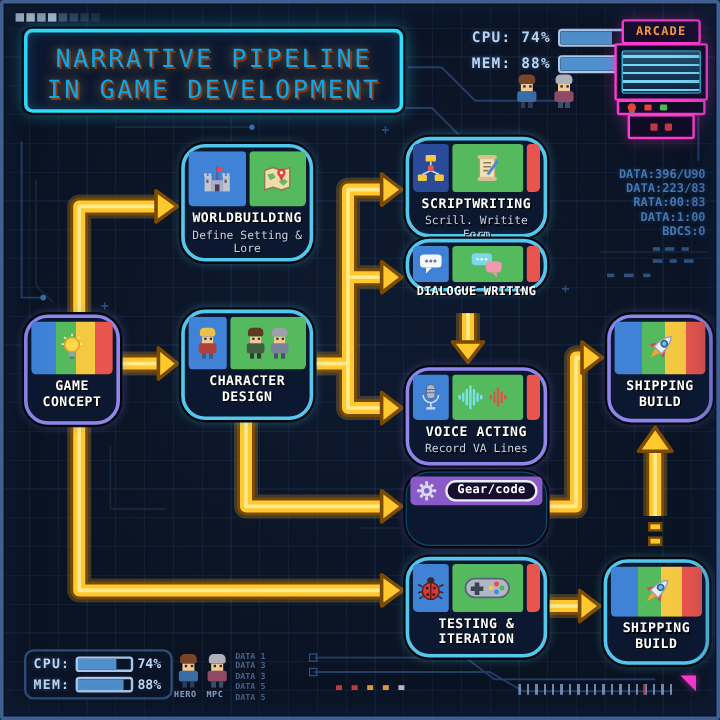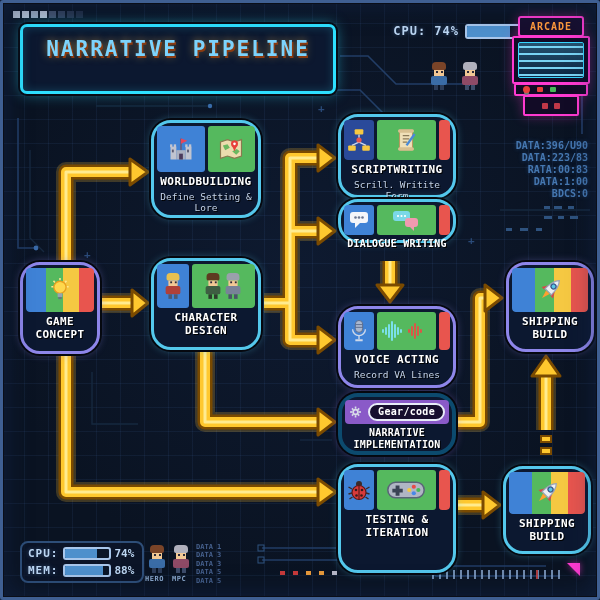--- a/index.html
+++ b/index.html
@@ -24,21 +24,21 @@
   .a-fill{stroke:#ffc82e;stroke-width:10;fill:none;stroke-linejoin:round}
   .a-hi{stroke:#ffeb8f;stroke-width:3;fill:none;stroke-linejoin:round}
   .head{fill:#ffc82e;stroke:#7a4a00;stroke-width:3;stroke-linejoin:round}
   .dash{fill:#ffc82e;stroke:#7a4a00;stroke-width:2}
 
   
   .title-banner{position:absolute;left:20px;top:24px;width:316px;height:70px;z-index:5;
     background:#0c1830;border:3px solid #2ee0ff;border-radius:7px;text-align:center;
     box-shadow:0 0 0 2px #070b14,0 0 14px rgba(46,224,255,.5),inset 0 0 10px rgba(46,224,255,.22);
     padding-top:9px;box-sizing:border-box;}
-  .title-line{font-weight:bold;font-size:21px;line-height:26px;letter-spacing:2px;color:#7dd3fc;
+  .title-line{font-weight:normal;font-size:21px;line-height:26px;letter-spacing:2px;color:#0ea5e9;
     text-shadow:1.5px 1.5px 0 #8a3a10,0 0 9px rgba(255,200,80,.55);white-space:nowrap;}
 
   
   .pxrow{position:absolute;z-index:4;display:flex;gap:2px}
   .pxrow i{width:7px;height:7px;display:block}
 
   
   .hud-top{position:absolute;left:352px;top:22px;z-index:5;margin-left:37px;}
   .hud-row{display:flex;align-items:center;gap:6px;height:18px;margin-bottom:4px;justify-content:flex-end;width:138px}
   .hud-label{font-weight:bold;font-size:12px;color:#bcd6f2;letter-spacing:1px;text-shadow:0 0 4px rgba(120,180,255,.4)}
@@ -66,21 +66,21 @@
   
   .readout{position:absolute;left:500px;top:140px;width:88px;z-index:5}
   .readout .r-row{display:flex;justify-content:flex-end;font-weight:bold;font-size:10px;line-height:12px;color:#4577b0;
     text-shadow:0 0 4px rgba(60,120,200,.4)}
 
   
   .node{position:absolute;background:#0c1830;border-radius:20px;padding:3px;box-sizing:border-box;
     display:flex;flex-direction:column;gap:3px;z-index:6}
   .b-cyan{border:3px solid #54c8ec;box-shadow:0 0 0 2px #05080f,0 0 9px rgba(84,200,236,.45)}
   .b-purp{border:3px solid #8e86ea;box-shadow:0 0 0 2px #05080f,0 0 9px rgba(142,134,234,.45)}
-  .b-viol{border:4px solid #0c4a6e;box-shadow:0 0 0 2px #05080f,0 0 9px rgba(160,106,224,.45)}
+  .b-viol{border:1px solid #0c4a6e;box-shadow:0 0 0 2px #05080f,0 0 9px rgba(160,106,224,.45)}
   .icon-row{display:flex;gap:3px;border-radius:4px;overflow:hidden}
   .cell{display:flex;align-items:center;justify-content:center;border-radius:3px;gap:2px}
   .c-blue{background:#3f82d6}.c-green{background:#55b95e}.c-dkblue{background:#2a4a9a}
   .c-purple{background:#8a5ac8}.c-redstripe{background:#e8554e;flex:0 0 11px;border-radius:3px}
   .stripes{flex:1;border-radius:3px;display:flex;align-items:center;justify-content:center;
     background:linear-gradient(90deg,#3f82d6 0 30%,#55b95e 30% 55%,#f5c842 55% 78%,#e8554e 78% 100%)}
   .node-title{font-weight:bold;font-size:11px;line-height:13px;color:#fff;text-align:center;
     letter-spacing:.4px;text-shadow:1px 1px 0 #000}
   .t-sm{font-size:10px;line-height:12px;letter-spacing:.2px}
   .node-sub{font-size:9.5px;line-height:11px;color:#c4d2e6;text-align:center;text-shadow:1px 1px 0 #000}
@@ -251,27 +251,34 @@
       <i style="background:#98a6bc"></i>
     <i style="background:#b8c2d4"></i>
       <i style="background:#44506a"></i>
       <i style="background:#323e58"></i>
     <i style="background:#28324a"></i>
       <i style="background:#202a40"></i>
   </div>
 
   <div class="title-banner">
     <div class="title-line">NARRATIVE PIPELINE</div>
+    <div class="title-line">IN GAME DEVELOPMENT</div>
   </div>
 
   <div class="hud-top">
     <div class="hud-row">
       <span class="hud-label">CPU: 74%</span>
       <span class="bar">
           <i style="width:74%"></i>
+        </span>
+    </div>
+    <div class="hud-row">
+      <span class="hud-label">MEM: 88%</span>
+      <span class="bar">
+          <i style="width:88%"></i>
         </span>
     </div>
   </div>
 
   <div class="sprite ch-hero abs" style="left:430px;top:62px">
     <div class="hair"></div>
       <div class="face"></div>
       <div class="torso"></div>
       <div class="legs"></div>
   </div>
@@ -503,24 +510,23 @@
               <rect x="10.5" y="17.8" width="3" height="3.6"></rect>
             <rect x="2.6" y="10.5" width="3.6" height="3"></rect>
               <rect x="17.8" y="10.5" width="3.6" height="3"></rect>
           </g>
         </g>
         <circle cx="12" cy="12" r="6" fill="#d8dce8"></circle>
           <circle cx="12" cy="12" r="2.8" fill="#8a5ac8"></circle>
       </svg>
       <span class="pill">Gear/code</span>
     </div>
-    <div class="node-title t-sm">NARRATIVE IMPLEMENTATION</div>
-  </div>
-
-  <div class="node b-cyan" style="left:338px;top:464px;width:118px;height:109px">
+  </div>
+
+  <div class="node b-cyan" style="left:338px;top:464px;width:118px;height:84px">
     <div class="icon-row" style="flex:0 0 40px">
       <span class="cell c-blue" style="flex:2">
         <svg width="24" height="26" viewBox="0 0 24 26">
           <g stroke="#3a2a2a" stroke-width="1.4">
             <line x1="5" y1="12" x2="1.5" y2="10"></line>
               <line x1="5" y1="16" x2="1.5" y2="17"></line>
               <line x1="5.5" y1="20" x2="2.5" y2="22"></line>
             <line x1="19" y1="12" x2="22.5" y2="10"></line>
               <line x1="19" y1="16" x2="22.5" y2="17"></line>
               <line x1="18.5" y1="20" x2="21.5" y2="22"></line>

